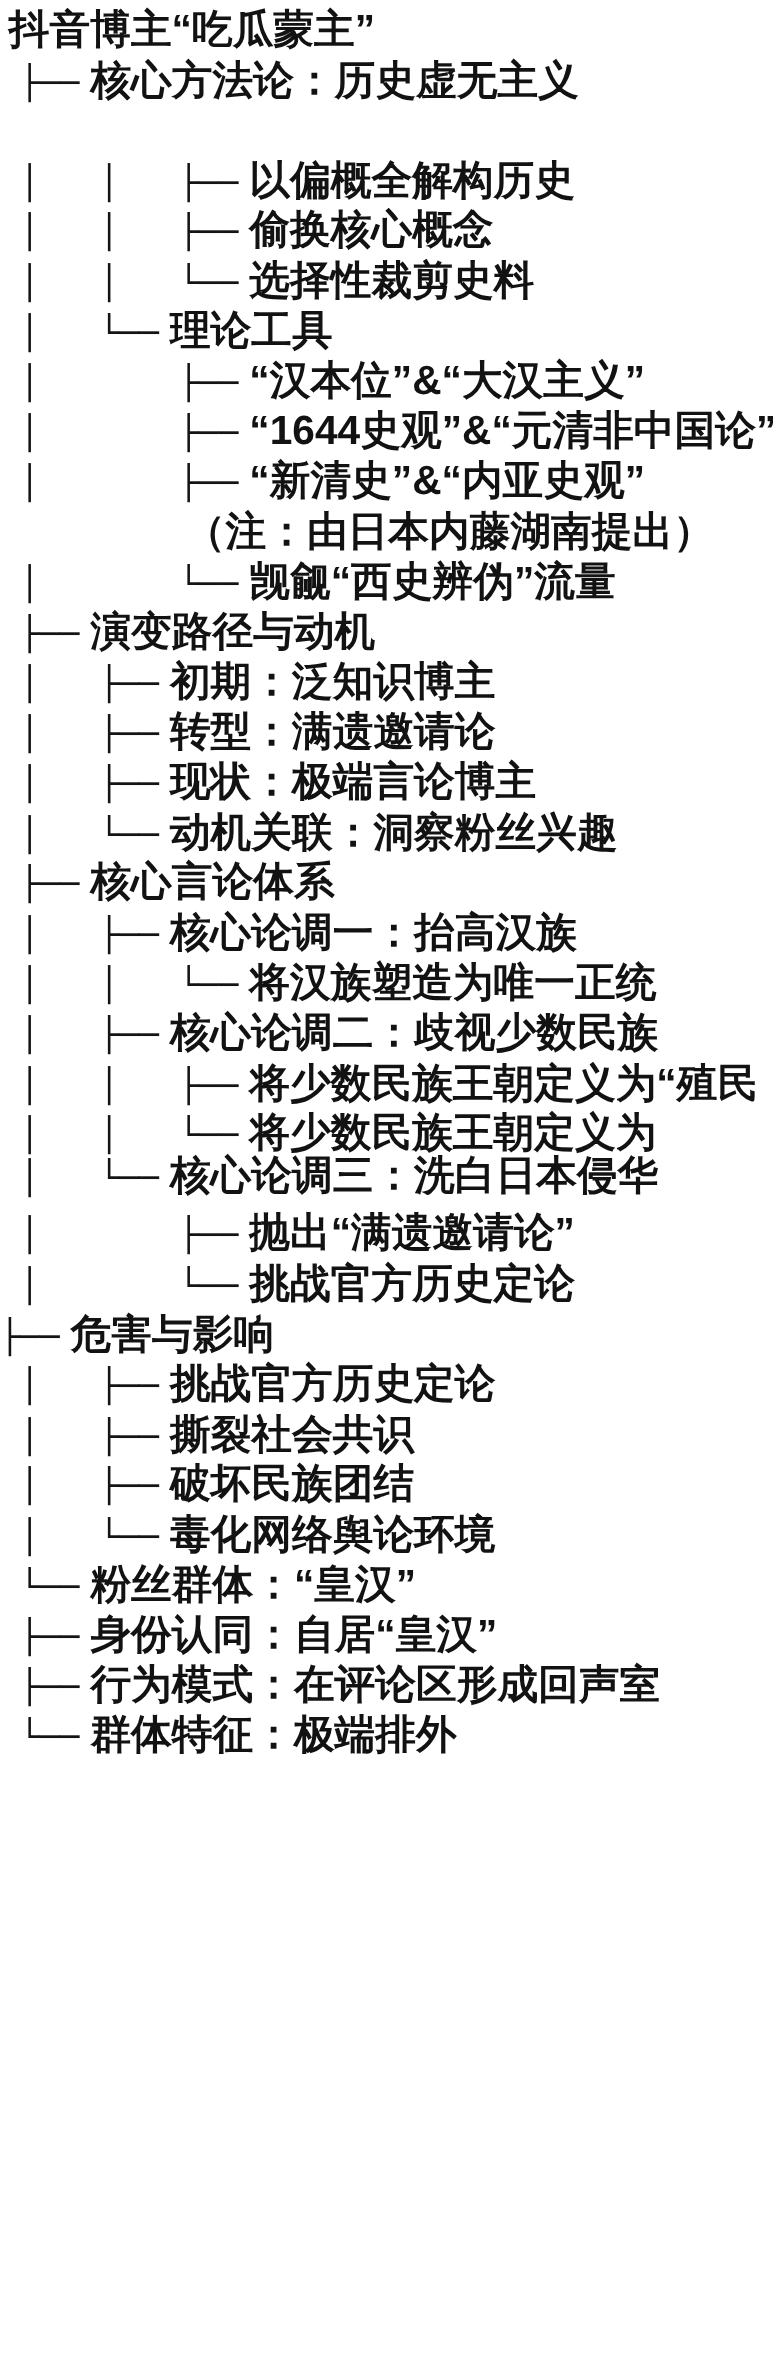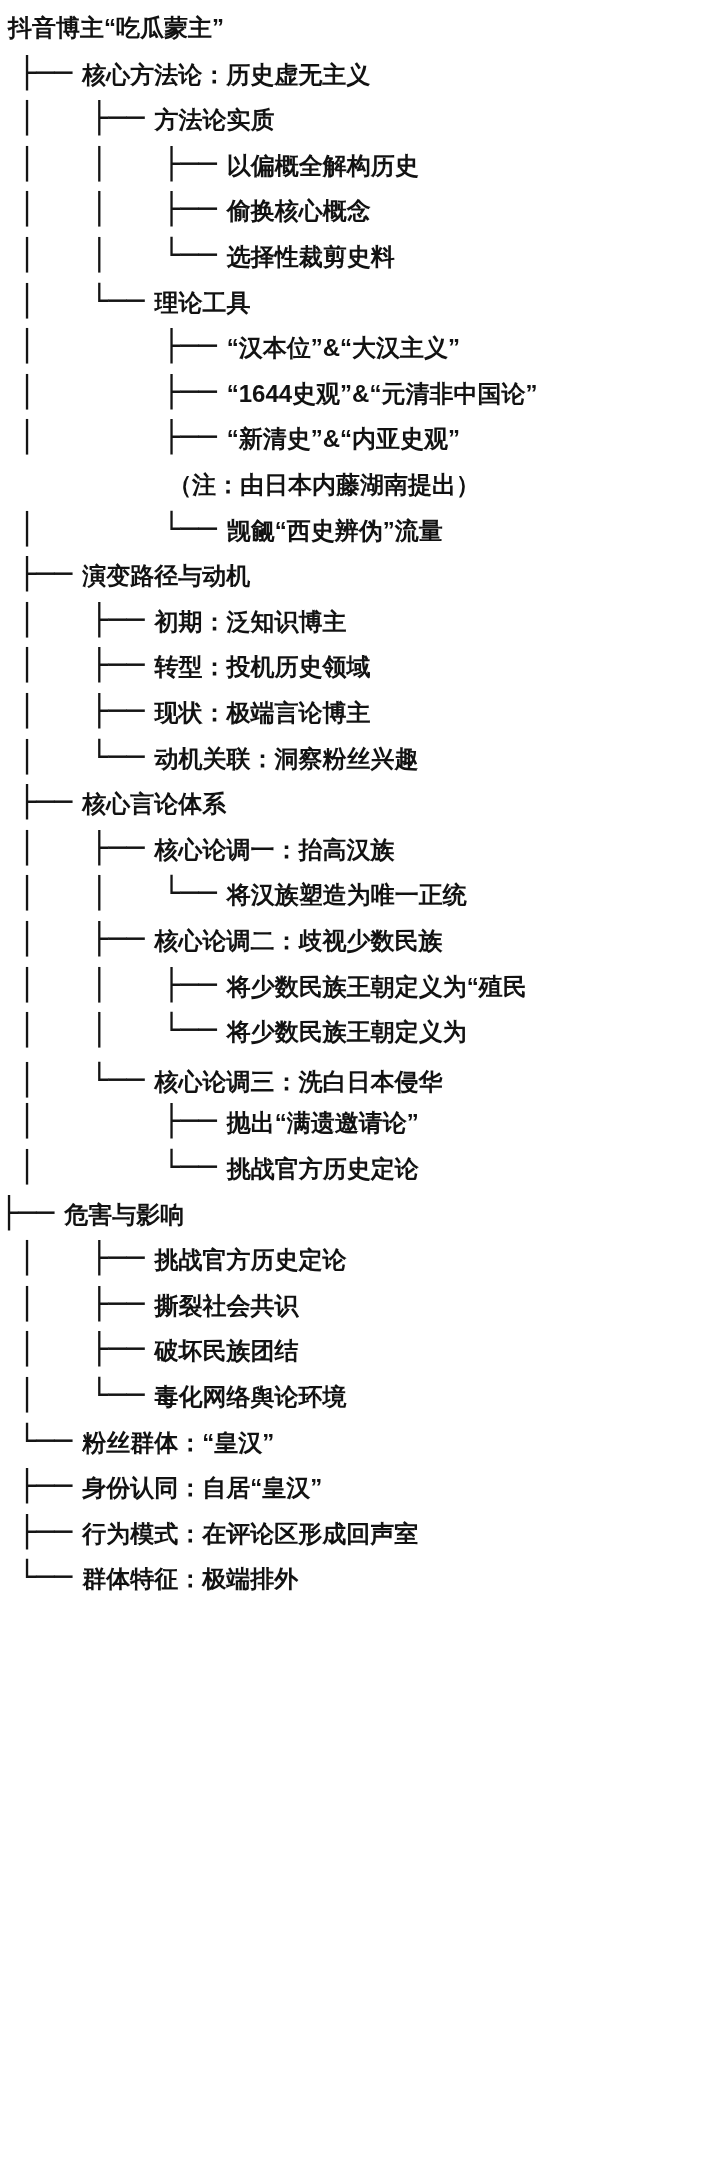--- a/index.html
+++ b/index.html
@@ -48,59 +48,58 @@
     font-weight: 400;
     font-size: 30px;
     color: #141414;
     vertical-align: baseline;
   }
 
   .label {
     display: inline-block;
     vertical-align: baseline;
     font-weight: 600;
-    font-size: 24px;
+    font-size: 37px;
     color: #121212;
   }
 
   
   .line.note .label {
     font-weight: 600;
     text-align: center;
   }
   .gap-md { margin-left: 10px; }
 </style>
 </head>
 <body>
 
 <div id="tree">
     <div class="line root" style="position: absolute; left: 0px; top: 4px; height: 45.6px; line-height: 45.6px; padding-left: 8px;"><span class="label" style="margin-left: 0px;">抖音博主“吃瓜蒙主”</span></div>
     <div class="line" style="position: absolute; left: 0px; top: 49.6px; height: 45.6px; line-height: 45.6px; padding-left: 18px;"><span class="prefix">├──</span><span class="label gap-md">核心方法论：历史虚无主义</span></div>
-    <div class="line" style="position: absolute; left: 0px; top: 95.2px; height: 45.6px; line-height: 45.6px; padding-left: 18px;"><span class="prefix">│   ├──</span><span class="label gap-md">方法论实质</span></div>
     <div class="line" style="position: absolute; left: 0px; top: 140.8px; height: 45.6px; line-height: 45.6px; padding-left: 18px;"><span class="prefix">│   │   ├──</span><span class="label gap-md">以偏概全解构历史</span></div>
     <div class="line" style="position: absolute; left: 0px; top: 186.4px; height: 45.6px; line-height: 45.6px; padding-left: 18px;"><span class="prefix">│   │   ├──</span><span class="label gap-md">偷换核心概念</span></div>
     <div class="line" style="position: absolute; left: 0px; top: 232px; height: 45.6px; line-height: 45.6px; padding-left: 18px; text-align: right;"><span class="prefix">│   │   └──</span><span class="label gap-md">选择性裁剪史料</span></div>
     <div class="line" style="position: absolute; left: 0px; top: 277.6px; height: 45.6px; line-height: 45.6px; padding-left: 18px;"><span class="prefix">│   └──</span><span class="label gap-md">理论工具</span></div>
     <div class="line" style="position: absolute; left: 0px; top: 323.2px; height: 45.6px; line-height: 45.6px; padding-left: 18px;"><span class="prefix">│       ├──</span><span class="label gap-md">“汉本位”&amp;“大汉主义”</span></div>
     <div class="line" style="position: absolute; left: 0px; top: 368.8px; height: 45.6px; line-height: 45.6px; padding-left: 18px;"><span class="prefix">│       ├──</span><span class="label gap-md">“1644史观”&amp;“元清非中国论”</span></div>
     <div class="line" style="position: absolute; left: 0px; top: 414.4px; height: 45.6px; line-height: 45.6px; padding-left: 18px;"><span class="prefix">│       ├──</span><span class="label gap-md">“新清史”&amp;“内亚史观”</span></div>
     <div class="line note" style="position: absolute; left: 0px; top: 460px; height: 45.6px; line-height: 45.6px; padding-left: 168px;"><span class="label">（注：由日本内藤湖南提出）</span></div>
     <div class="line" style="position: absolute; left: 0px; top: 505.6px; height: 45.6px; line-height: 45.6px; padding-left: 18px;"><span class="prefix">│       └──</span><span class="label gap-md">觊觎“西史辨伪”流量</span></div>
     <div class="line" style="position: absolute; left: 0px; top: 551.2px; height: 45.6px; line-height: 45.6px; padding-left: 18px;"><span class="prefix">├──</span><span class="label gap-md">演变路径与动机</span></div>
     <div class="line" style="position: absolute; left: 0px; top: 596.8px; height: 45.6px; line-height: 45.6px; padding-left: 18px;"><span class="prefix">│   ├──</span><span class="label gap-md">初期：泛知识博主</span></div>
-    <div class="line" style="position: absolute; left: 0px; top: 642.4px; height: 45.6px; line-height: 45.6px; padding-left: 18px;"><span class="prefix">│   ├──</span><span class="label gap-md">转型：投机历史领域</span></div>
+    <div class="line" style="position: absolute; left: 0px; top: 642.4px; height: 45.6px; line-height: 45.6px; padding-left: 18px;"><span class="prefix">│   ├──</span><span class="label gap-md">转型：满遗邀请论</span></div>
     <div class="line" style="position: absolute; left: 0px; top: 688px; height: 45.6px; line-height: 45.6px; padding-left: 18px;"><span class="prefix">│   ├──</span><span class="label gap-md">现状：极端言论博主</span></div>
     <div class="line" style="position: absolute; left: 0px; top: 733.6px; height: 45.6px; line-height: 45.6px; padding-left: 18px;"><span class="prefix">│   └──</span><span class="label gap-md">动机关联：洞察粉丝兴趣</span></div>
     <div class="line" style="position: absolute; left: 0px; top: 779.2px; height: 45.6px; line-height: 45.6px; padding-left: 18px;"><span class="prefix">├──</span><span class="label gap-md">核心言论体系</span></div>
     <div class="line" style="position: absolute; left: 0px; top: 824.8px; height: 45.6px; line-height: 45.6px; padding-left: 18px;"><span class="prefix">│   ├──</span><span class="label gap-md">核心论调一：抬高汉族</span></div>
     <div class="line" style="position: absolute; left: 0px; top: 870.4px; height: 45.6px; line-height: 45.6px; padding-left: 18px;"><span class="prefix">│   │   └──</span><span class="label gap-md">将汉族塑造为唯一正统</span></div>
     <div class="line" style="position: absolute; left: 0px; top: 916px; height: 45.6px; line-height: 45.6px; padding-left: 18px;"><span class="prefix">│   ├──</span><span class="label gap-md">核心论调二：歧视少数民族</span></div>
     <div class="line" style="position: absolute; left: 0px; top: 961.6px; height: 45.6px; line-height: 45.6px; padding-left: 18px;"><span class="prefix">│   │   ├──</span><span class="label gap-md">将少数民族王朝定义为“殖民</span></div>
     <div class="line" style="position: absolute; left: 0px; top: 1007.2px; height: 45.6px; line-height: 45.6px; padding-left: 18px;"><span class="prefix">│   │   └──</span><span class="label gap-md">将少数民族王朝定义为</span></div>
-    <div class="line" style="position: absolute; left: 0px; top: 1052.8px; height: 45.6px; line-height: 54px; padding-left: 18px;"><span class="prefix">│   └──</span><span class="label gap-md">核心论调三：洗白日本侵华</span></div>
+    <div class="line" style="position: absolute; left: 0px; top: 1052.8px; height: 45.6px; line-height: 32px; padding-left: 18px;"><span class="prefix">│   └──</span><span class="label gap-md">核心论调三：洗白日本侵华</span></div>
     <div class="line" style="position: absolute; left: 0px; top: 1098.4px; height: 45.6px; line-height: 45.6px; padding-left: 18px;"><span class="prefix">│       ├──</span><span class="label gap-md">抛出“满遗邀请论”</span></div>
     <div class="line" style="position: absolute; left: 0px; top: 1144px; height: 45.6px; line-height: 45.6px; padding-left: 18px;"><span class="prefix">│       └──</span><span class="label gap-md">挑战官方历史定论</span></div>
     <div class="line" style="position: absolute; left: 0px; top: 1189.6px; height: 45.6px; line-height: 45.6px; "><span class="prefix">├──</span><span class="label gap-md">危害与影响</span></div>
     <div class="line" style="position: absolute; left: 0px; top: 1235.2px; height: 45.6px; line-height: 45.6px; padding-left: 18px;"><span class="prefix">│   ├──</span><span class="label gap-md">挑战官方历史定论</span></div>
     <div class="line" style="position: absolute; left: 0px; top: 1280.8px; height: 45.6px; line-height: 45.6px; padding-left: 18px;"><span class="prefix">│   ├──</span><span class="label gap-md">撕裂社会共识</span></div>
     <div class="line" style="position: absolute; left: 0px; top: 1326.4px; height: 45.6px; line-height: 45.6px; padding-left: 18px;"><span class="prefix">│   ├──</span><span class="label gap-md">破坏民族团结</span></div>
     <div class="line" style="position: absolute; left: 0px; top: 1372px; height: 45.6px; line-height: 45.6px; padding-left: 18px;"><span class="prefix">│   └──</span><span class="label gap-md">毒化网络舆论环境</span></div>
     <div class="line" style="position: absolute; left: 0px; top: 1417.6px; height: 45.6px; line-height: 45.6px; padding-left: 18px;"><span class="prefix">└──</span><span class="label gap-md">粉丝群体：“皇汉”</span></div>
     <div class="line" style="position: absolute; left: 0px; top: 1463.2px; height: 45.6px; line-height: 45.6px; padding-left: 18px;"><span class="prefix">├──</span><span class="label gap-md">身份认同：自居“皇汉”</span></div>
     <div class="line" style="position: absolute; left: 0px; top: 1508.8px; height: 45.6px; line-height: 45.6px; padding-left: 18px;"><span class="prefix">├──</span><span class="label gap-md">行为模式：在评论区形成回声室</span></div>

